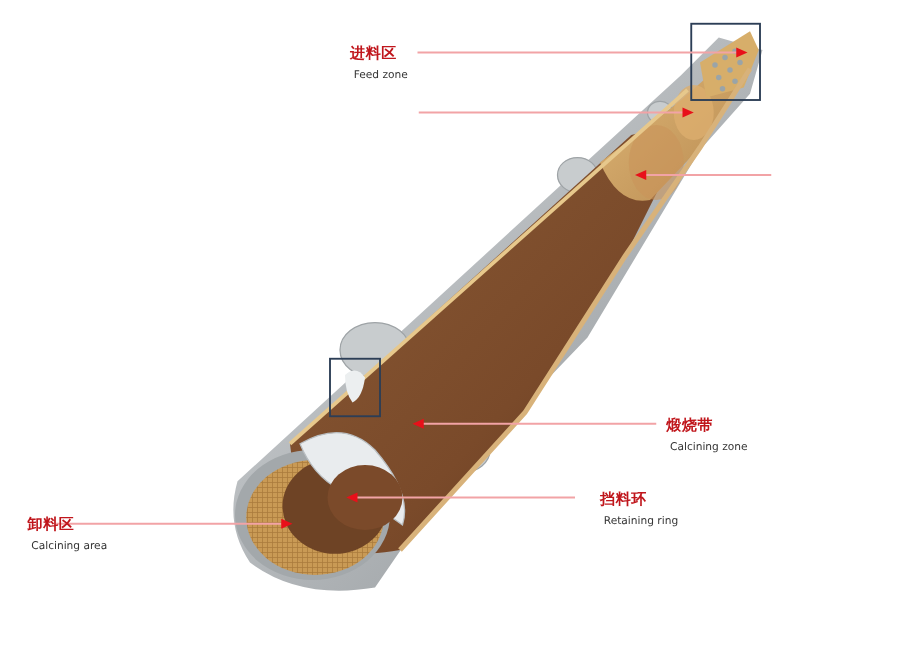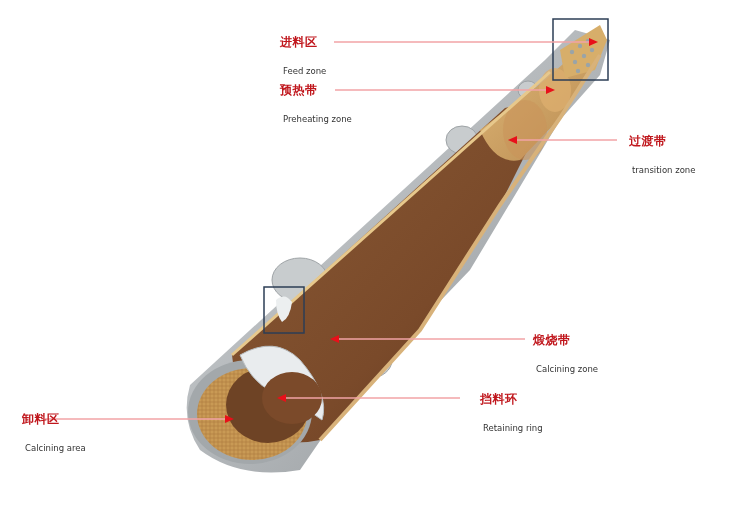--- a/index.html
+++ b/index.html
@@ -1,20 +1,20 @@
 <!DOCTYPE html>
 <html><head>
 <meta charset="utf-8">
 <style>
   html, body { margin:0; padding:0; background:#ffffff; }
   body { width:736px; height:521px; position:relative; overflow:hidden; font-family:"DejaVu Sans", "Liberation Sans", sans-serif; }
   #stage { position:absolute; left:0; top:0; width:736px; height:439px; }
   .label { position:absolute; white-space:nowrap; }
   .label .cn { color:#c0161c; font-size:12px; font-weight:bold; line-height:14px; display:block; letter-spacing:0.5px; }
-  .label .en { color:#333333; font-size:8.5px; line-height:11px; display:block; margin-top:17px; margin-left:3px; }
+  .label .en { color:#333333; font-size:8.5px; line-height:11px; display:block; margin-top:6px; margin-left:3px; }
 </style>
 </head>
 <body>
 
 <div id="stage">
   <svg width="736" height="521" viewBox="0 0 736 521" style="position:absolute;left:0;top:0;">
     <defs>
       <linearGradient id="shell" x1="0" y1="0" x2="1" y2="1">
         <stop offset="0" stop-color="#d9dcde"></stop>
         <stop offset="0.5" stop-color="#b3b7ba"></stop>
@@ -96,28 +96,20 @@
       <polygon points="330,339 339,335 339,343"></polygon>
       <polygon points="277,398 286,394 286,402"></polygon>
       <polygon points="234,419 225,415 225,423"></polygon>
     </g>
   </svg>
 
   <div class="label" style="left:280px;top:35px;">
     <span class="cn">进料区</span>
     <span class="en">Feed zone</span>
   </div>
-  <div class="label" style="left:280px;top:83px;">
-    <span class="cn">预热带</span>
-    <span class="en">Preheating zone</span>
-  </div>
-  <div class="label" style="left:629px;top:134px;">
-    <span class="cn">过渡带</span>
-    <span class="en">transition zone</span>
-  </div>
   <div class="label" style="left:480px;top:392px;">
     <span class="cn">挡料环</span>
     <span class="en">Retaining ring</span>
   </div>
   <div class="label" style="left:533px;top:333px;">
     <span class="cn">煅烧带</span>
     <span class="en">Calcining zone</span>
   </div>
   <div class="label" style="left:22px;top:412px;">
     <span class="cn">卸料区</span>

